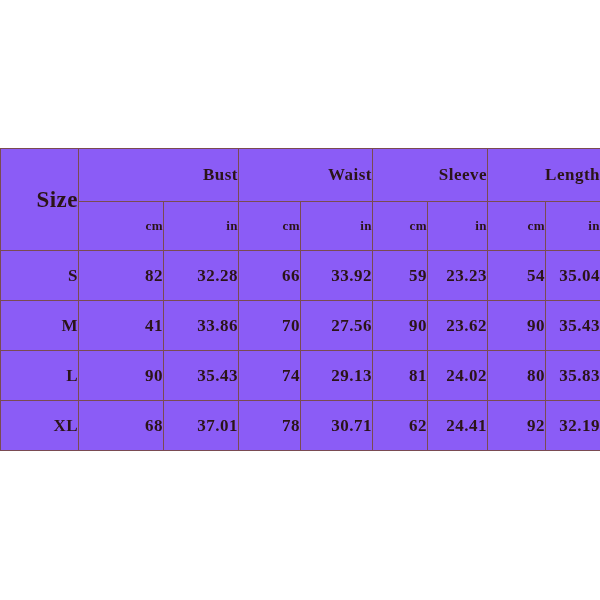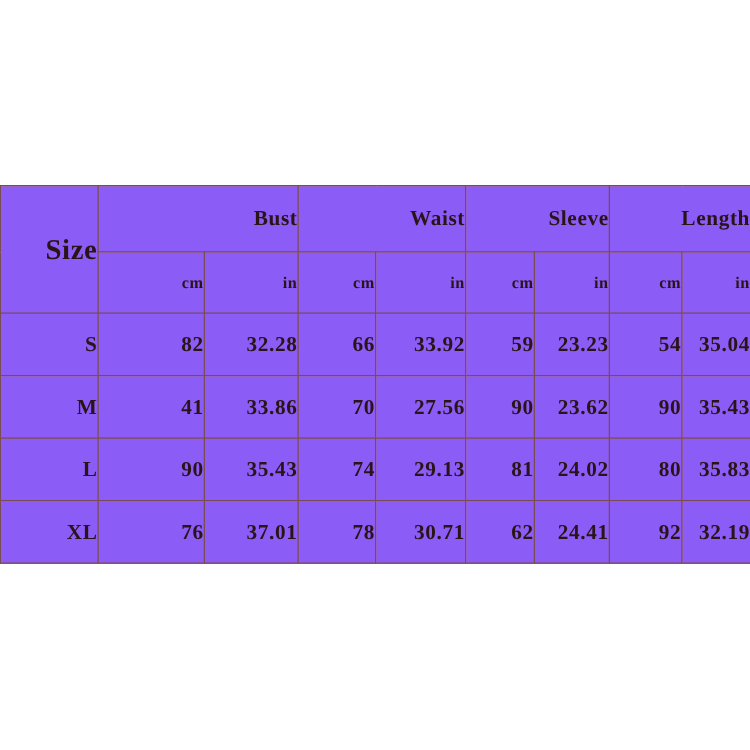--- a/index.html
+++ b/index.html
@@ -131,21 +131,21 @@
         <td class="cell-yellow">35.43</td>
         <td>74</td>
         <td class="cell-yellow">29.13</td>
         <td>81</td>
         <td class="cell-yellow">24.02</td>
         <td>80</td>
         <td class="cell-yellow">35.83</td>
       </tr>
       <tr class="data-row">
         <td>XL</td>
-        <td>76</td>
+        <td>68</td>
         <td class="cell-yellow">37.01</td>
         <td>78</td>
         <td class="cell-yellow">30.71</td>
         <td>62</td>
         <td class="cell-yellow">24.41</td>
         <td>92</td>
         <td class="cell-yellow">32.19</td>
       </tr>
     </tbody>
   </table>

